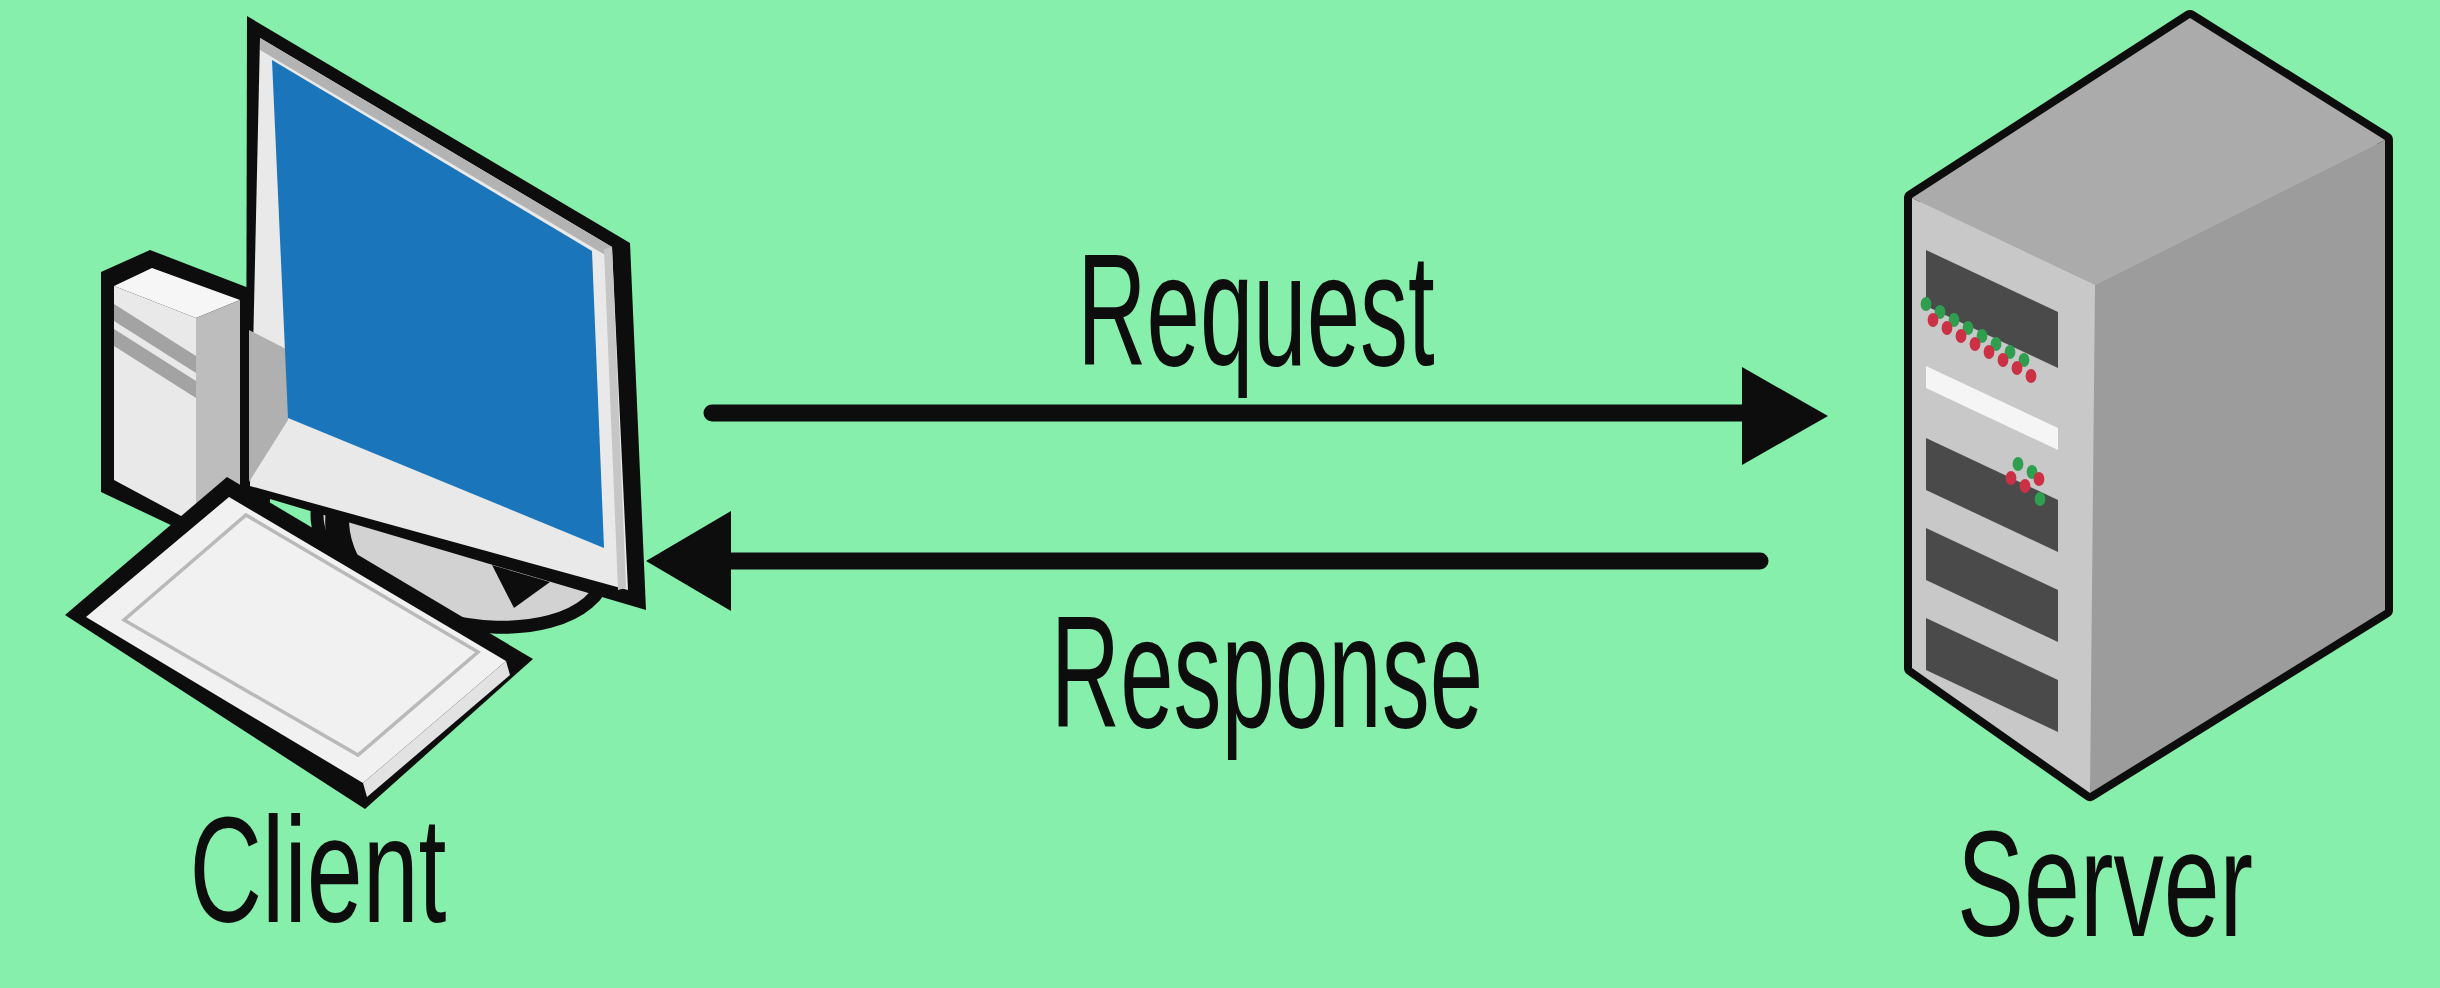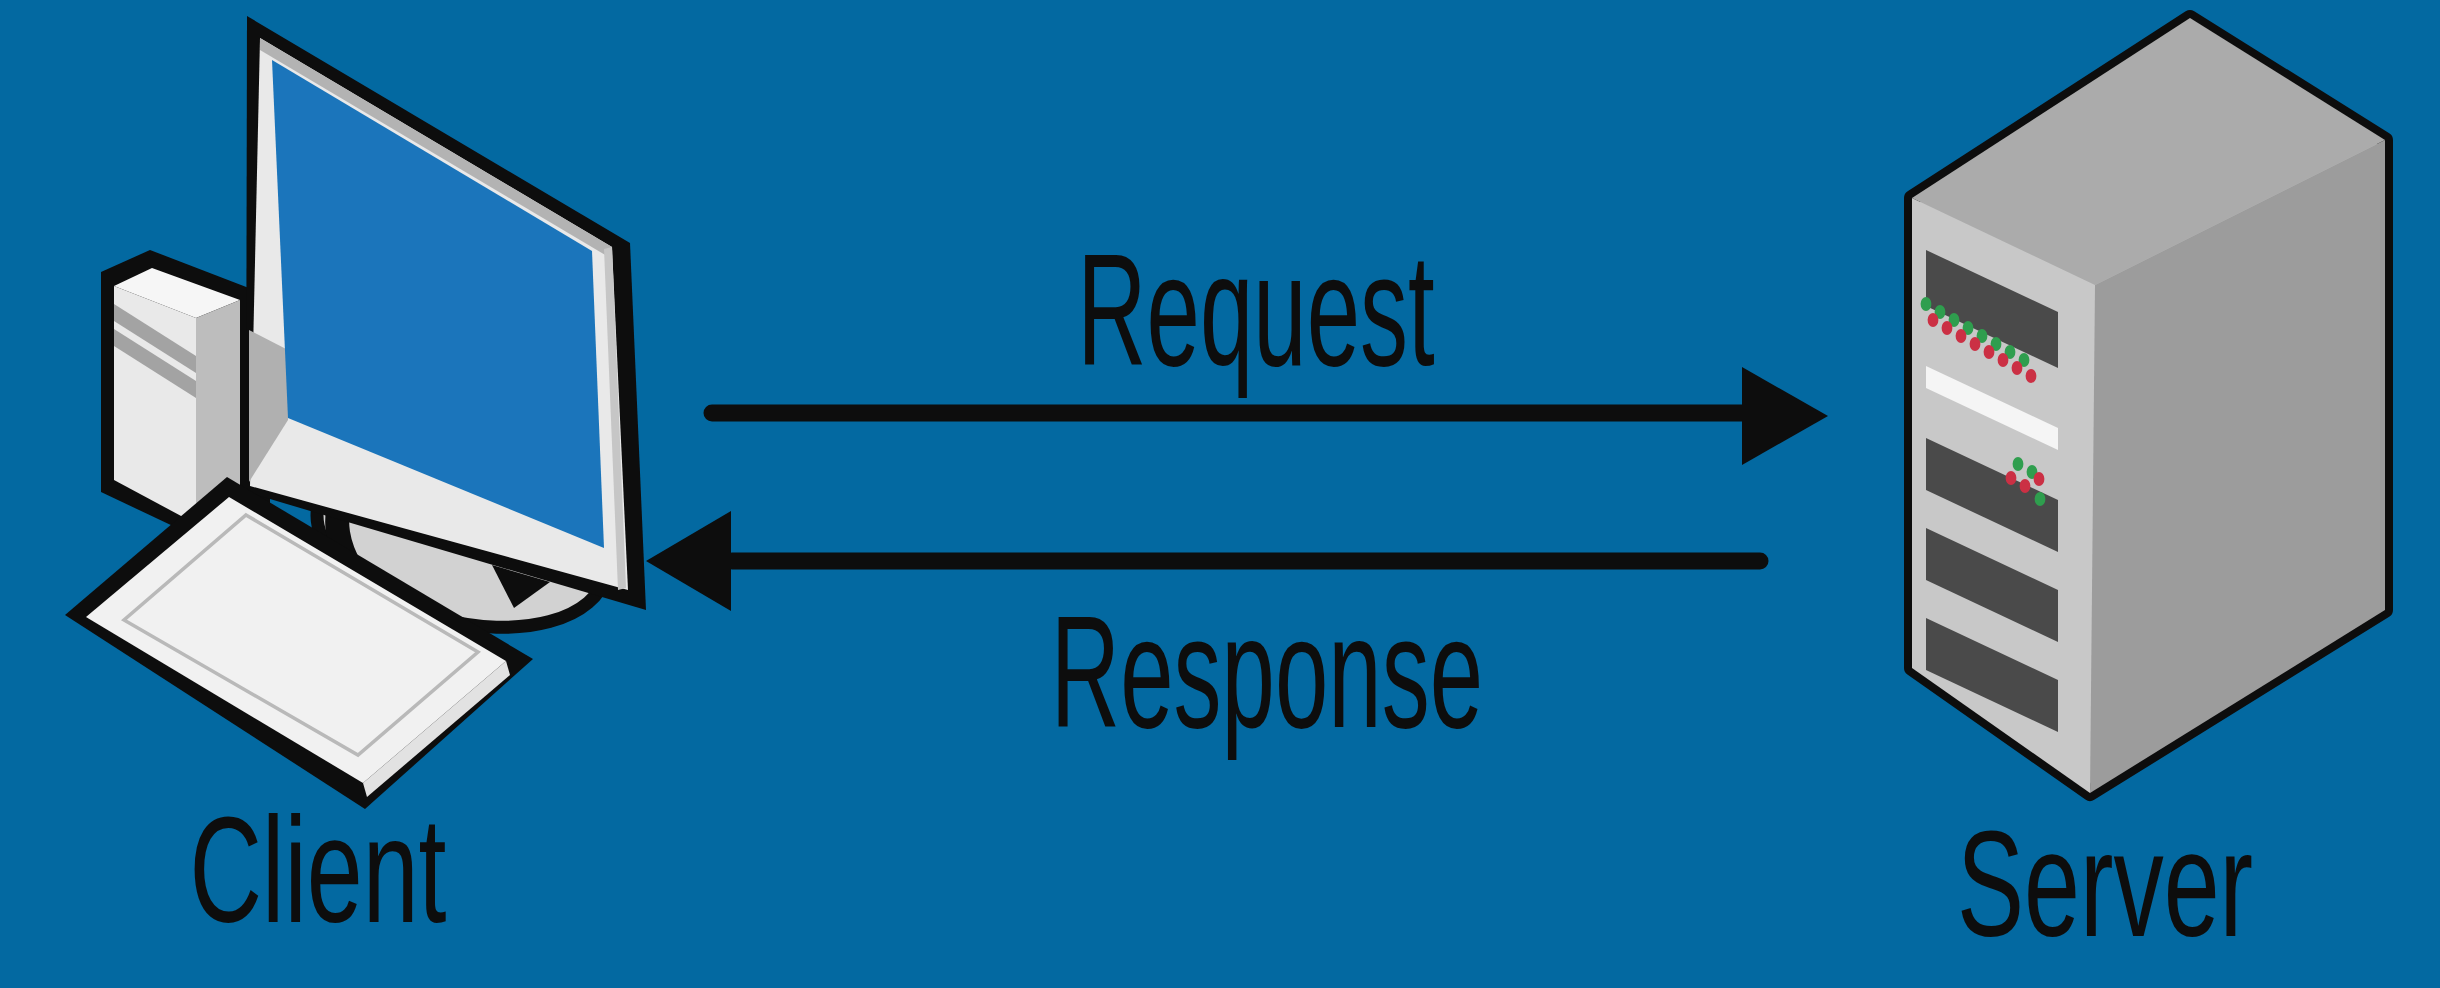--- a/index.html
+++ b/index.html
@@ -1,19 +1,19 @@
 <!DOCTYPE html>
 <html><head>
 <meta charset="utf-8">
 <style>
   html,body { margin:0; padding:0; background:#ffffff; }
   .canvas {
     position:relative;
     width:2440px; height:988px;
-    background:#0369a1;
+    background:#86efac;
     overflow:hidden;
     font-family:"Liberation Sans", sans-serif;
   }
   .art { position:absolute; left:0; top:0; width:2440px; height:988px; }
   .label {
     position:absolute;
     color:#0d0d0d;
     white-space:nowrap;
     line-height:1;
     transform-origin:center;

